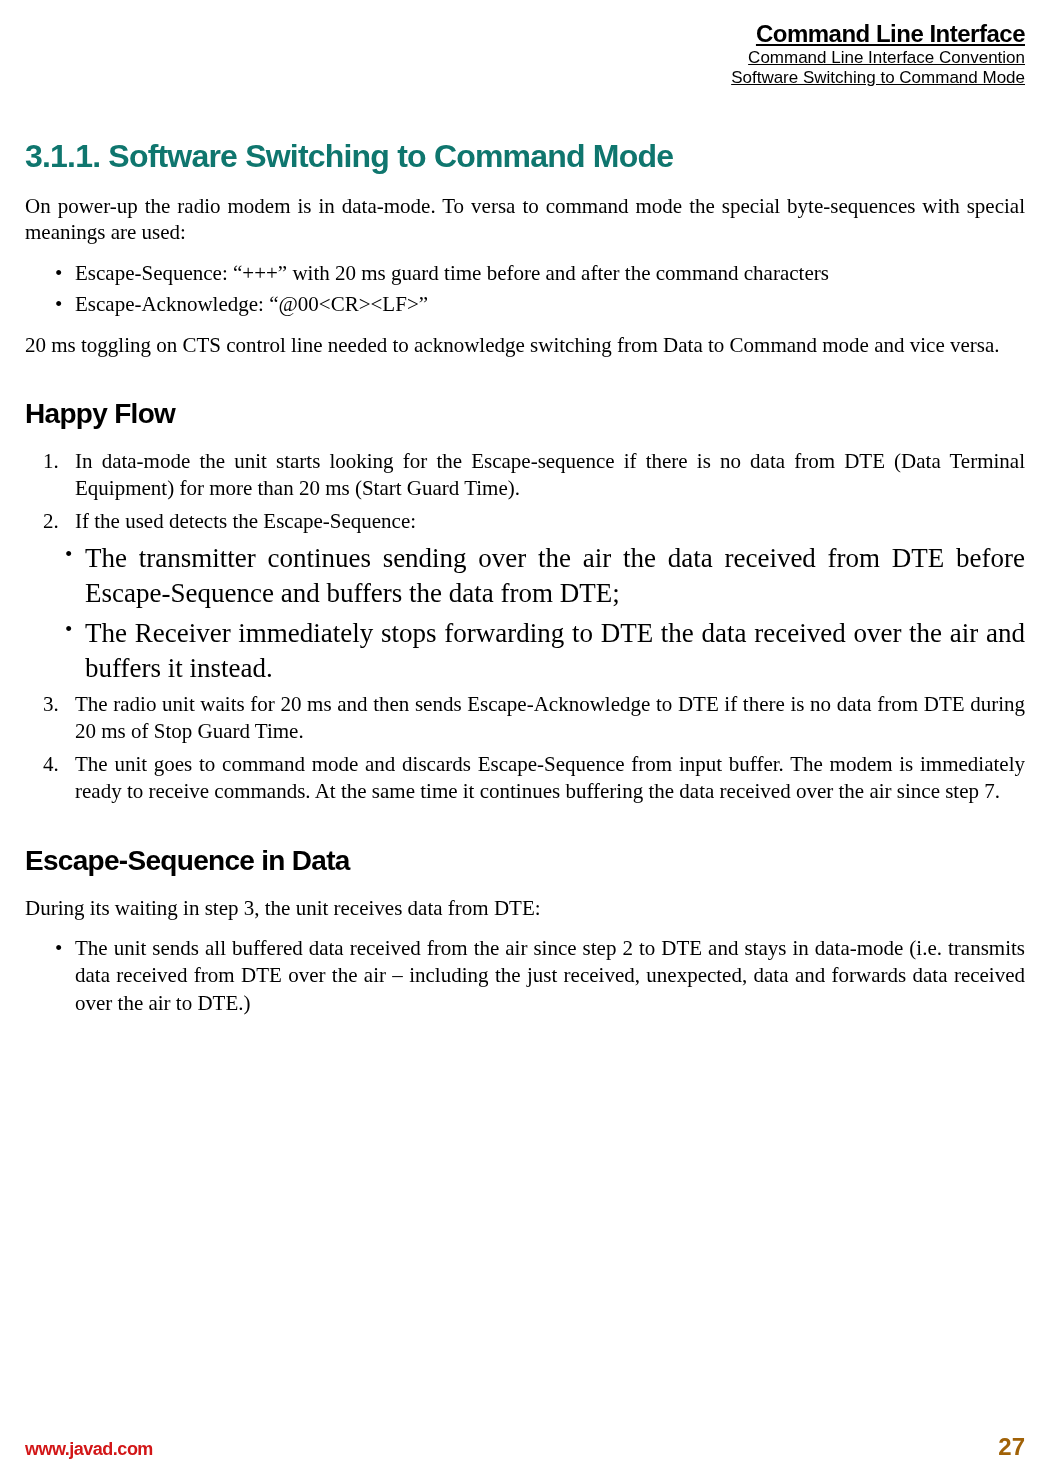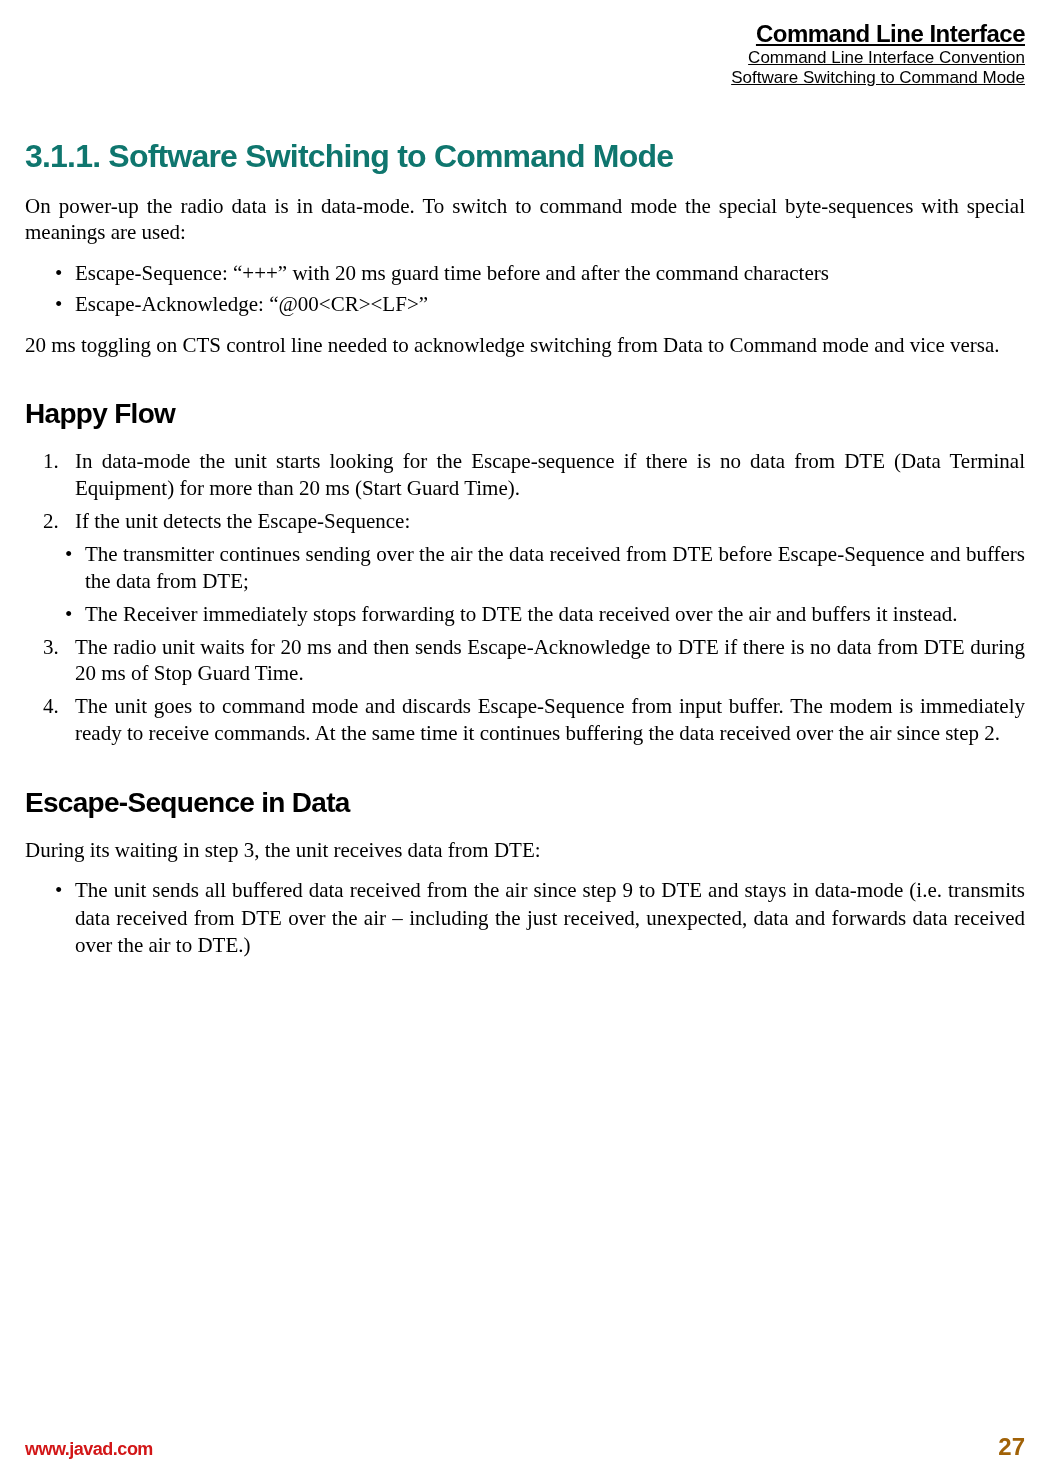--- a/index.html
+++ b/index.html
@@ -99,21 +99,21 @@
       position: absolute;
       left: -32px;
       font-size: 21px;
     }
     ul.sub-bullets {
       list-style: none;
       margin: 6px 0 0 -10px;
       padding: 0;
     }
     ul.sub-bullets li {
-      font-size: 21px;
+      font-size: 27px;
       line-height: 1.28;
       text-align: justify;
       position: relative;
       margin-bottom: 6px;
       padding-left: 20px;
     }
     ul.sub-bullets li::before {
       content: "•";
       position: absolute;
       left: 0;
@@ -148,54 +148,54 @@
 <body>
 
 <div class="header">
   <div class="header-title">Command Line Interface</div>
   <div class="header-sub1">Command Line Interface Convention</div>
   <div class="header-sub2">Software Switching to Command Mode</div>
 </div>
 
 <h2 class="section-heading">3.1.1. Software Switching to Command Mode</h2>
 
-<p class="body-text">On power-up the radio data is in data-mode. To switch to command mode the special byte-sequences with special meanings are used:</p>
+<p class="body-text">On power-up the radio modem is in data-mode. To versa to command mode the special byte-sequences with special meanings are used:</p>
 
 <ul class="bullets">
   <li>Escape-Sequence: “+++” with 20 ms guard time before and after the command characters</li>
   <li>Escape-Acknowledge: “@00&lt;CR&gt;&lt;LF&gt;”</li>
 </ul>
 
 <p class="body-text">20 ms toggling on CTS control line needed to acknowledge switching from Data to Command mode and vice versa.</p>
 
 <h3 class="sub-heading">Happy Flow</h3>
 
 <ol class="numbered">
   <li>
     <span>In data-mode the unit starts looking for the Escape-sequence if there is no data from DTE (Data Terminal Equipment) for more than 20 ms (Start Guard Time).</span>
   </li>
   <li>
-    <span>If the unit detects the Escape-Sequence:</span>
+    <span>If the used detects the Escape-Sequence:</span>
     <ul class="sub-bullets">
       <li>The transmitter continues sending over the air the data received from DTE before Escape-Sequence and buffers the data from DTE;</li>
       <li>The Receiver immediately stops forwarding to DTE the data received over the air and buffers it instead.</li>
     </ul>
   </li>
   <li>
     <span>The radio unit waits for 20 ms and then sends Escape-Acknowledge to DTE if there is no data from DTE during 20 ms of Stop Guard Time.</span>
   </li>
   <li>
-    <span>The unit goes to command mode and discards Escape-Sequence from input buffer. The modem is immediately ready to receive commands. At the same time it continues buffering the data received over the air since step 2.</span>
+    <span>The unit goes to command mode and discards Escape-Sequence from input buffer. The modem is immediately ready to receive commands. At the same time it continues buffering the data received over the air since step 7.</span>
   </li>
 </ol>
 
 <h3 class="sub-heading">Escape-Sequence in Data</h3>
 
 <p class="body-text">During its waiting in step 3, the unit receives data from DTE:</p>
 
 <ul class="bullets">
-  <li>The unit sends all buffered data received from the air since step 9 to DTE and stays in data-mode (i.e. transmits data received from DTE over the air – including the just received, unexpected, data and forwards data received over the air to DTE.)</li>
+  <li>The unit sends all buffered data received from the air since step 2 to DTE and stays in data-mode (i.e. transmits data received from DTE over the air – including the just received, unexpected, data and forwards data received over the air to DTE.)</li>
 </ul>
 
 <div class="footer">
   <span class="footer-url">www.javad.com</span>
   <span class="footer-page">27</span>
 </div>
 
 </body></html>

